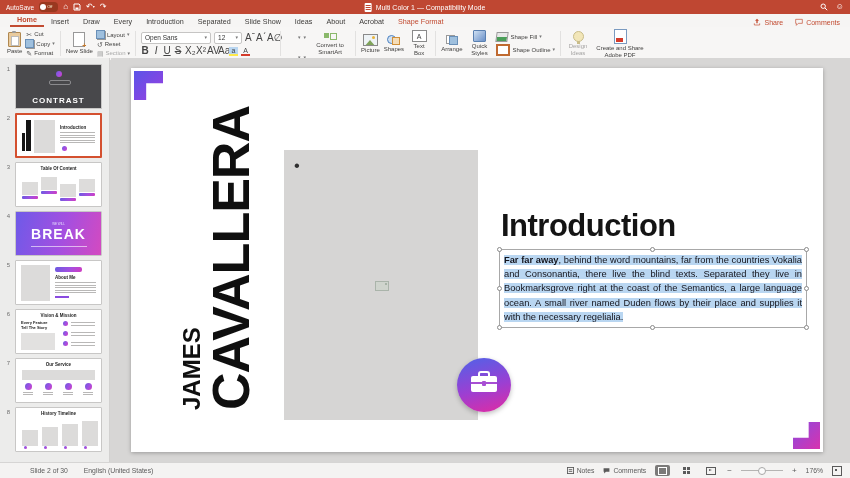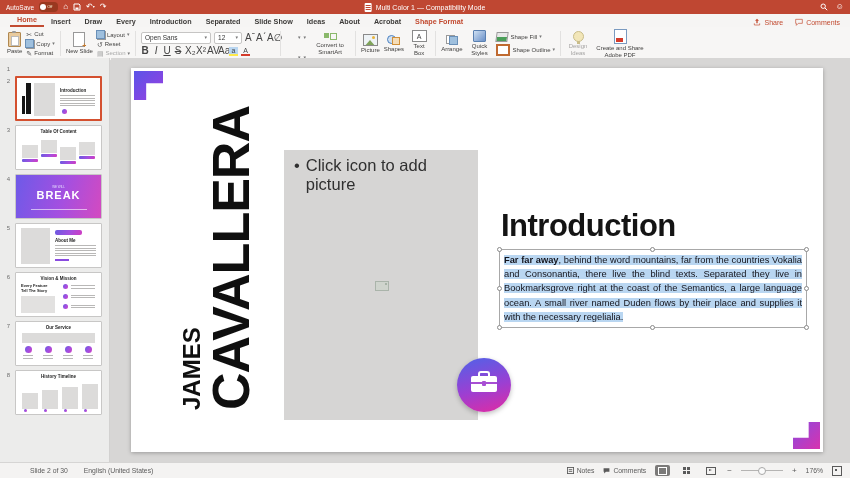--- a/index.html
+++ b/index.html
@@ -19,21 +19,21 @@
   .tb-center{position:absolute;left:50%;transform:translateX(-50%);display:flex;align-items:center;gap:4px;}
   .doc-ic{width:7px;height:9px;background:#fff;border-radius:1px;position:relative;}
   .doc-ic::after{content:"";position:absolute;left:1px;top:2px;width:5px;height:1px;background:#bf4732;box-shadow:0 2px 0 #bf4732,0 4px 0 #bf4732;}
   .tb-title{font-size:7px;white-space:nowrap;}
   .tb-right{margin-left:auto;display:flex;align-items:center;gap:8px;}
   .sm{font-size:8px;line-height:1;}
 
   
   .tabrow{position:absolute;top:14px;left:0;right:0;height:13px;background:#f6f5f4;
           border-bottom:1px solid #e3e2e1;display:flex;align-items:flex-end;padding:0 10px;}
-  .tab{font-size:7.2px;color:#3d3b39;padding:0 7px;line-height:11px;cursor:default;font-weight:bold;}
+  .tab{font-size:7.2px;color:#3d3b39;padding:0 7px;line-height:11px;cursor:default;}
   .tab.active{color:#c24b31;font-weight:bold;border-bottom:2px solid #c24b31;}
   .tab.ctx{color:#c24b31;}
   .tab-actions{margin-left:auto;display:flex;align-items:center;gap:12px;padding-bottom:1px;}
   .taction{display:flex;align-items:center;gap:3px;font-size:7px;color:#c24b31;}
 
   
   .ribbon{position:absolute;top:27px;left:0;right:0;height:31px;background:#f7f6f5;
           border-bottom:1px solid #d8d7d6;display:flex;align-items:stretch;padding:1px 2px;}
   .rgroup{display:flex;align-items:center;gap:4px;padding:0 5px;}
   .rsep{width:1px;background:#e2e1e0;margin:3px 0;}
@@ -111,21 +111,21 @@
   .t3 .ttl{top:3px;left:0;right:0;text-align:center;font-size:4.5px;font-weight:bold;color:#222;}
   .t3 .cols{left:6px;right:6px;top:11px;bottom:3px;display:flex;gap:3px;}
   .t3 .col{flex:1;position:relative;}
   .t3 .box{width:100%;height:13px;background:#dddcdb;}
   .t3 .col:nth-child(1) .box{margin-top:8px;} .t3 .col:nth-child(2) .box{margin-top:3px;}
   .t3 .col:nth-child(3) .box{margin-top:10px;} .t3 .col:nth-child(4) .box{margin-top:5px;}
   .t3 .lb{width:100%;height:3px;border-radius:1px;margin-top:1px;}
   
   .t4{background:linear-gradient(105deg,#6e5ae8 0%,#a44fe0 55%,#d44ac0 100%);}
   .t4 .sub{top:10px;left:0;right:0;text-align:center;font-size:3px;color:#e8e0ff;}
-  .t4 .ttl{top:14px;left:0;right:0;text-align:center;font-size:11px;color:#fff;font-weight:bold;letter-spacing:1px;}
+  .t4 .ttl{top:14px;left:0;right:0;text-align:center;font-size:14px;color:#fff;font-weight:bold;letter-spacing:1px;}
   .t4 .line{bottom:8px;left:50%;margin-left:-28px;width:56px;height:1px;background:rgba(255,255,255,.6);}
   
   .t5 .gbox{left:5px;top:4px;width:29px;height:36px;background:#dcdbda;}
   .t5 .pill{left:39px;top:6px;width:27px;height:5px;border-radius:2px;}
   .t5 .ttl{left:39px;top:14px;font-size:4.5px;font-weight:bold;color:#222;}
   .t5 .lines{left:39px;top:21px;width:41px;height:11px;background:repeating-linear-gradient(to bottom,#b9b8b7 0 1px,transparent 1px 2.6px);}
   .t5 .link{left:39px;top:35px;width:14px;height:2px;background:#8a4be0;}
   
   .t6 .ttl{top:3px;left:0;right:0;text-align:center;font-size:4.5px;font-weight:bold;color:#222;}
   .t6 .lft{left:5px;top:11px;width:34px;font-size:4px;font-weight:bold;color:#222;line-height:1.15;}
@@ -426,20 +426,25 @@
       <span class="i-pdf"></span>
       <span class="lbl" style="white-space:normal;width:52px">Create and Share Adobe PDF</span>
     </div>
   </div>
 </div>
 
 <div class="thumbs">
 
   <div class="trow">
     <span class="tnum">1</span>
+    <div class="tbox t1">
+      <span class="c dot grad"></span>
+      <span class="c pill"></span>
+      <span class="c ttl">CONTRAST</span>
+    </div>
   </div>
 
   <div class="trow">
     <span class="tnum">2</span>
     <div class="tbox t2 selected">
       <span class="c bar1"></span>
       <span class="c bar2"></span>
       <span class="c gbox"></span>
       <span class="c ttl">Introduction</span>
       <span class="c lines"></span>
@@ -557,21 +562,20 @@
   <div class="slide">
     <div class="corner-tl"></div>
     <div class="corner-br"></div>
 
     <div class="name-last">CAVALLERA</div>
     <div class="name-first">JAMES</div>
 
     <div class="pic-ph">
       <div class="ph-line">
         <span>•</span>
-        <span>Click icon to add picture</span>
       </div>
       <span class="pic-icon"></span>
     </div>
 
     <div class="brief">
       <div class="bc-handle"></div>
       <div class="bc-body"></div>
     </div>
 
     <div class="heading">Introduction</div>

